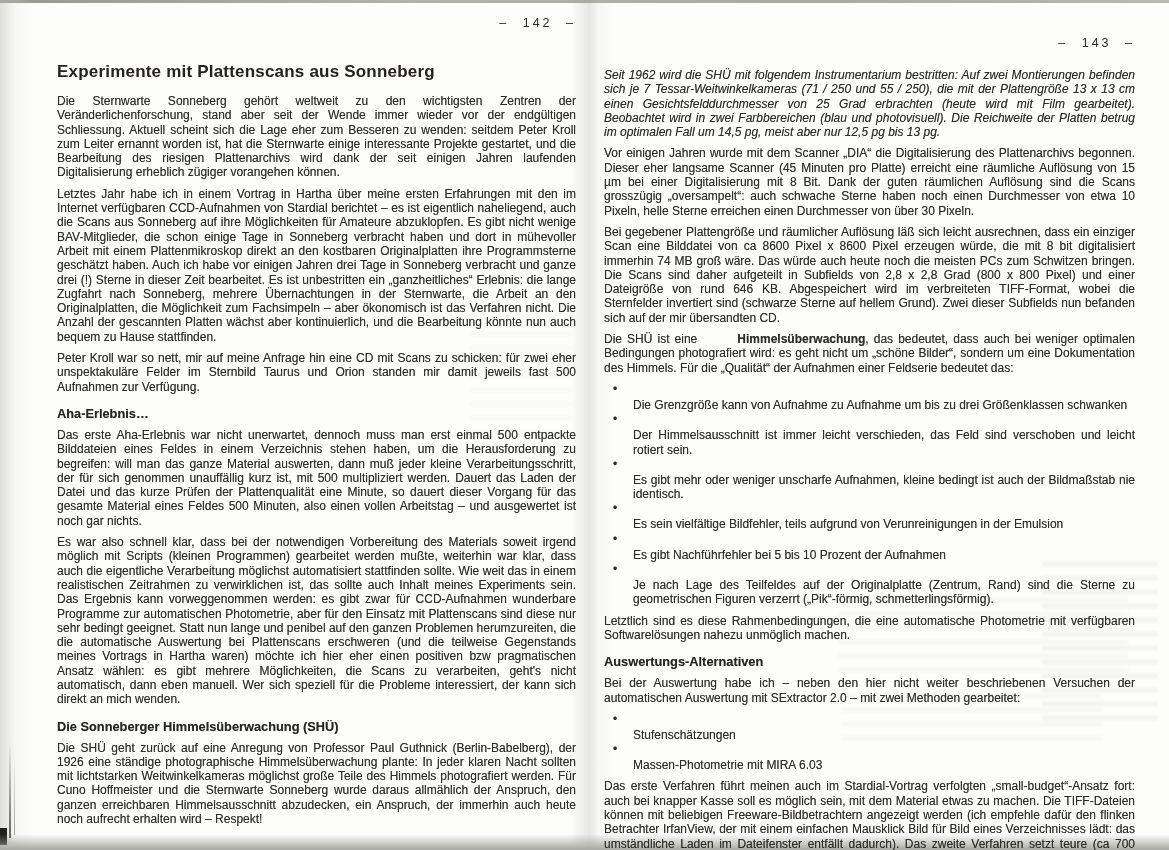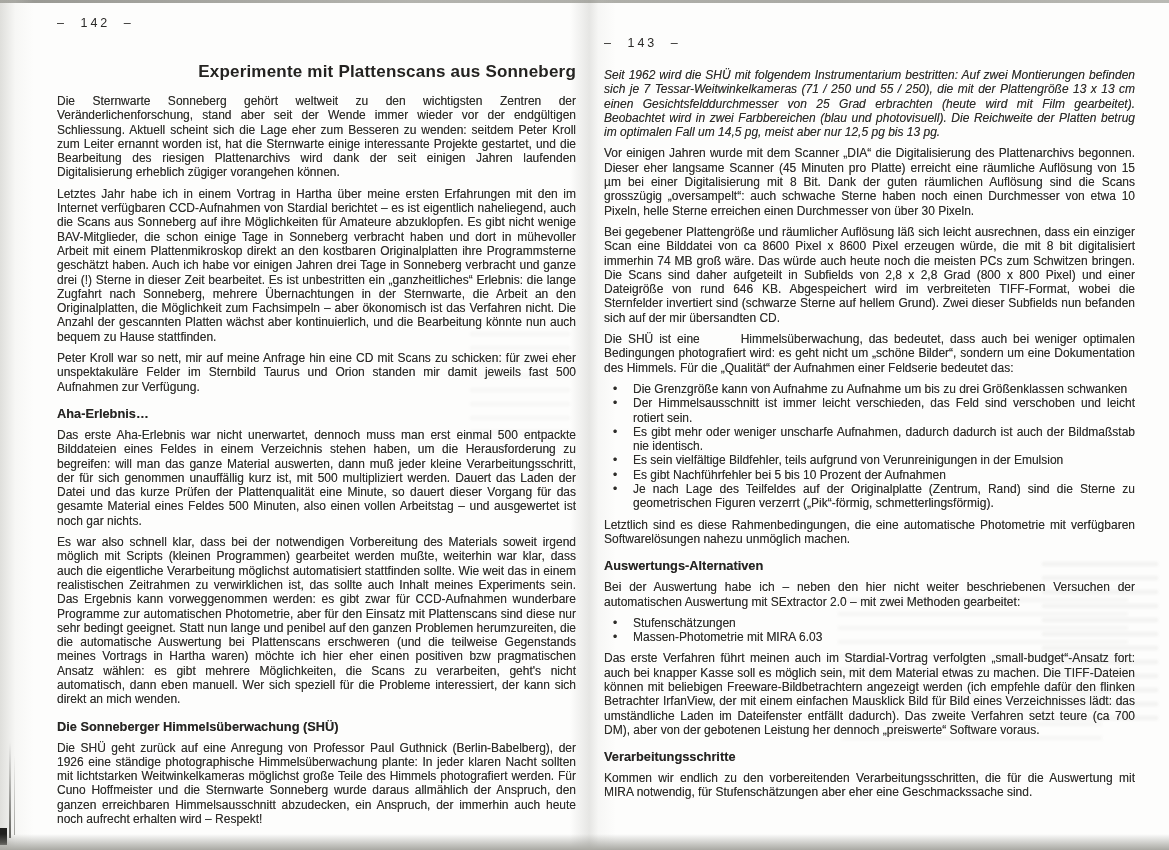--- a/index.html
+++ b/index.html
@@ -27,36 +27,36 @@
   .ghost-lines{background:repeating-linear-gradient(180deg,rgba(110,110,104,.10) 0 4px,rgba(255,255,255,0) 4px 14px);}
   .g1{left:1042px;top:562px;width:116px;height:160px;opacity:.8;}
   .g2{left:838px;top:598px;width:290px;height:84px;opacity:.55;}
   .g3{left:842px;top:694px;width:260px;height:56px;opacity:.5;}
   .g4{left:470px;top:332px;width:100px;height:110px;opacity:.45;}
 
   
   .page{position:absolute;color:#2e2d2a;}
   .page-left{left:57px;top:16px;width:519px;}
   .page-right{left:604px;top:36px;width:531px;}
-  .page-number{text-align:left;font-size:12.5px;letter-spacing:3px;word-spacing:7px;
+  .page-number{text-align:right;font-size:12.5px;letter-spacing:3px;word-spacing:7px;
     color:#2a2927;margin:0;}
   .page-left .page-number{margin-bottom:0;}
-  .article-title{font-size:17px;font-weight:bold;text-align:right;color:#242321;
+  .article-title{font-size:17px;font-weight:bold;text-align:left;color:#242321;
     margin:32px 0 12px;letter-spacing:.2px;}
   .page-right .first-para{margin-top:18px;font-style:italic;}
   p.body{font-size:12px;line-height:14.3px;text-align:justify;margin:0 0 7px;
     text-shadow:0 0 .5px rgba(46,45,42,.55);}
   h3.sec{font-size:12.8px;font-weight:bold;margin:12px 0 7px;color:#262523;
     text-shadow:0 0 .5px rgba(46,45,42,.5);}
   ul.blist{list-style:none;margin:0 0 7px;padding:0;}
   ul.blist li{display:flex;font-size:12px;line-height:14.3px;
     text-shadow:0 0 .5px rgba(46,45,42,.55);}
   ul.blist .bullet{flex:none;width:20px;padding-left:9px;}
-  ul.blist .btext{flex:1;text-align:justify;}
-  .bold-inline{font-weight:normal;margin-left:35px;}
+  ul.blist .btext{flex:1;text-align:justify;margin-top:16px;}
+  .bold-inline{font-weight:bold;margin-left:35px;}
 </style>
 </head>
 <body>
 
 <div class="edge-top"></div>
 <div class="edge-left"></div>
 <div class="fold"></div>
 <div class="spine-line-a"></div>
 <div class="spine-line-b"></div>
 <div class="corner-mark"></div>
@@ -89,21 +89,21 @@
     <li>
         <span class="bullet">•</span>
         <span class="btext">Die Grenzgröße kann von Aufnahme zu Aufnahme um bis zu drei Größenklassen schwanken</span>
       </li>
     <li>
         <span class="bullet">•</span>
         <span class="btext">Der Himmelsausschnitt ist immer leicht verschieden, das Feld sind verschoben und leicht rotiert sein.</span>
       </li>
     <li>
         <span class="bullet">•</span>
-        <span class="btext">Es gibt mehr oder weniger unscharfe Aufnahmen, dadurch dadurch ist auch der Bildmaßstab nie identisch.</span>
+        <span class="btext">Es gibt mehr oder weniger unscharfe Aufnahmen, kleine bedingt ist auch der Bildmaßstab nie identisch.</span>
       </li>
     <li>
         <span class="bullet">•</span>
         <span class="btext">Es sein vielfältige Bildfehler, teils aufgrund von Verunreinigungen in der Emulsion</span>
       </li>
     <li>
         <span class="bullet">•</span>
         <span class="btext">Es gibt Nachführfehler bei 5 bis 10 Prozent der Aufnahmen</span>
       </li>
     <li>

